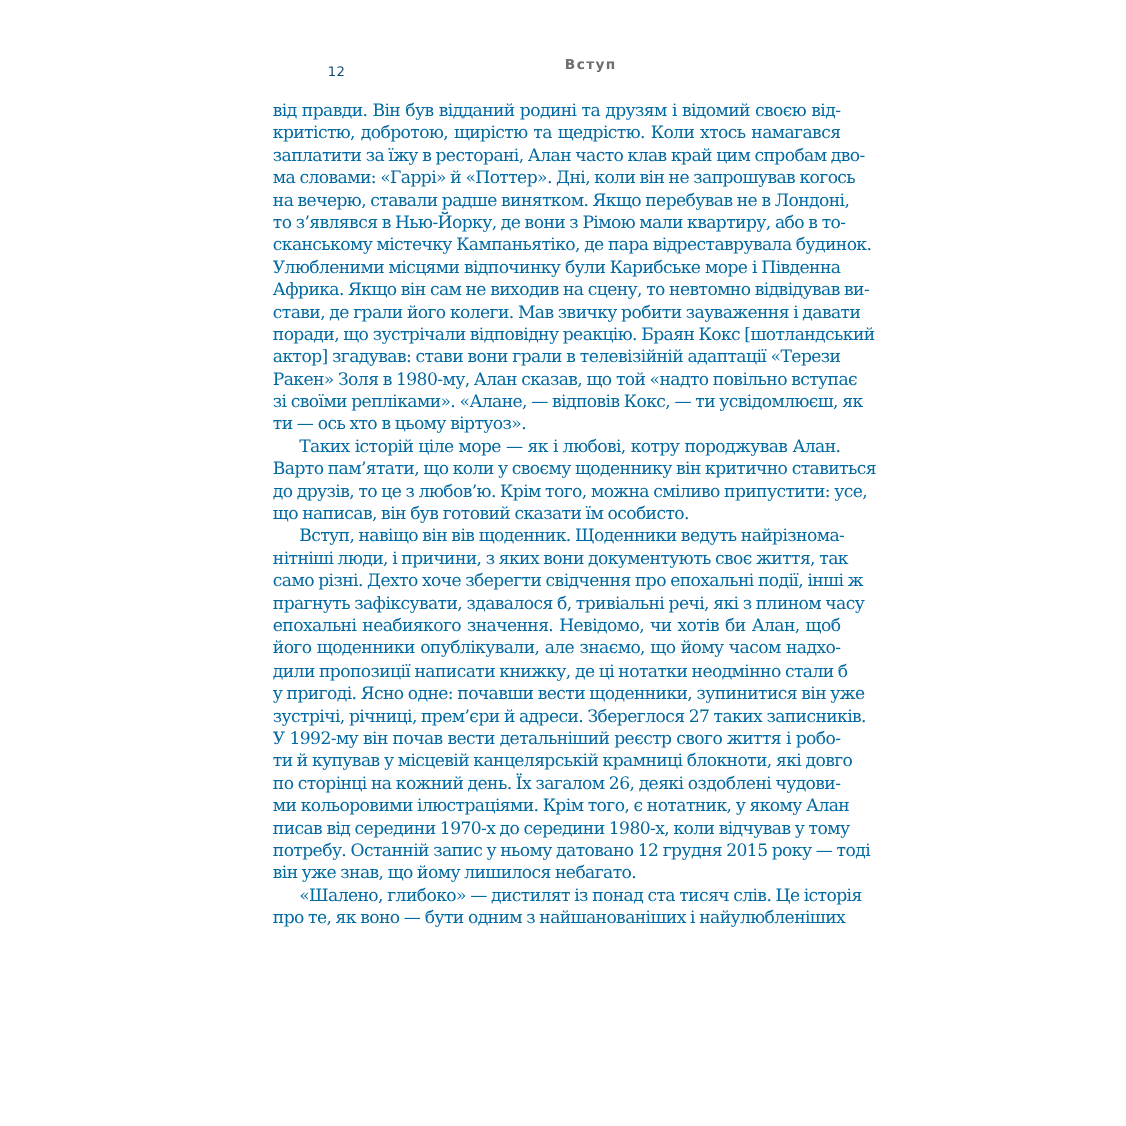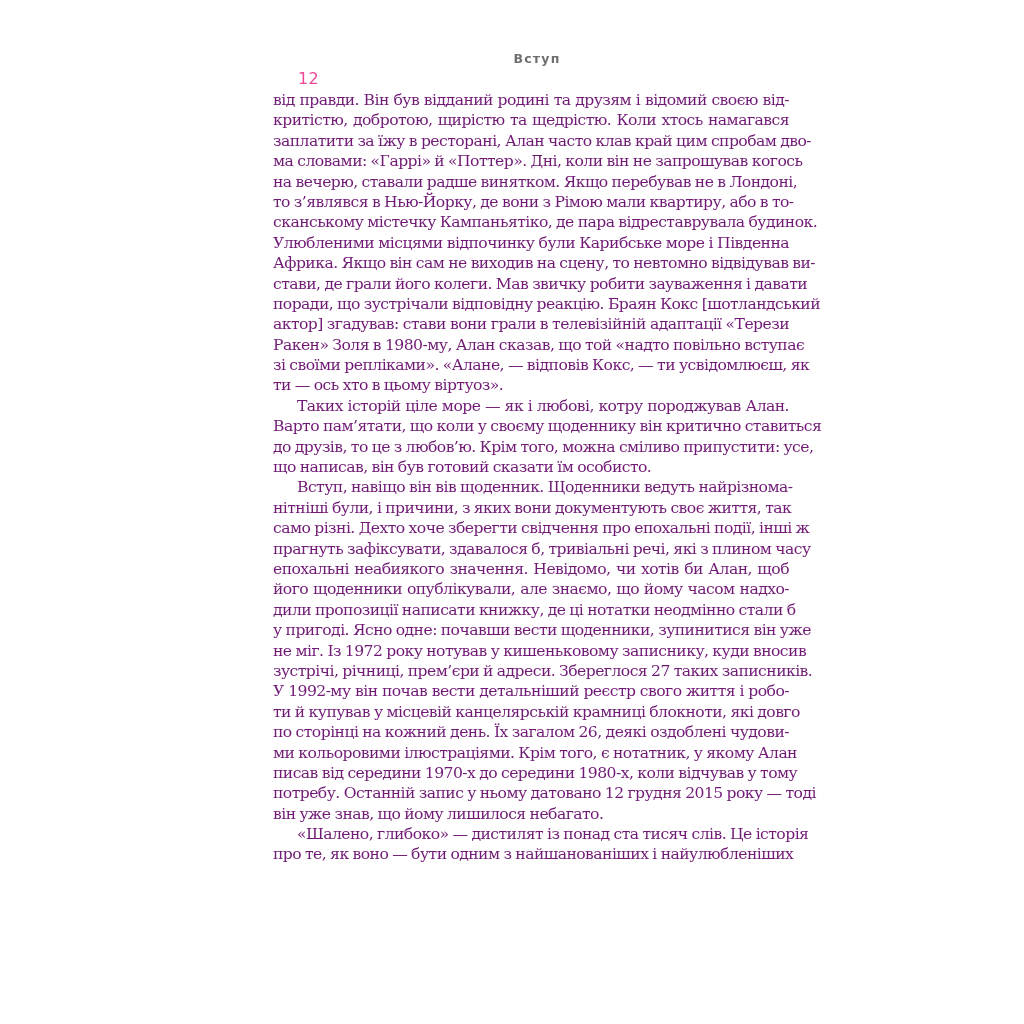--- a/index.html
+++ b/index.html
@@ -23,47 +23,47 @@
     .running-head {
       position: absolute;
       top: 50px;
       left: 0;
       width: 1024px;
       height: 20px;
     }
     .page-number {
       position: absolute;
       left: 298px;
-      top: 19px;
+      top: 8px;
       font-family: "DejaVu Sans", sans-serif;
-      font-size: 16px;
-      color: #ec4899;
+      font-size: 12px;
+      color: #0c4a6e;
       letter-spacing: 0.3px;
     }
     .chapter-title {
       position: absolute;
       left: 0;
       width: 1074px;
       text-align: center;
       top: 1px;
       font-family: "DejaVu Sans", sans-serif;
       font-size: 12.5px;
       font-weight: bold;
       color: #6f6f6f;
       letter-spacing: 1.2px;
     }
     .body-text {
       position: absolute;
-      left: 273px;
+      left: 248px;
       top: 90px;
       width: 516px;
       font-family: "DejaVu Serif", "Liberation Serif", serif;
       font-size: 15.6px;
       line-height: 20.4px;
-      color: #701a75;
+      color: #0369a1;
       letter-spacing: -0.55px;
       word-spacing: -0.5px;
     }
     .line {
       display: block;
       height: 20.4px;
       white-space: nowrap;
       text-align: justify;
       text-align-last: justify;
     }
@@ -106,28 +106,27 @@
 
     <div>
       <span class="line indent">Таких історій ціле море — як і любові, котру породжував Алан.</span>
       <span class="line">Варто пам’ятати, що коли у своєму щоденнику він критично ставиться</span>
       <span class="line">до друзів, то це з любов’ю. Крім того, можна сміливо припустити: усе,</span>
       <span class="line last">що написав, він був готовий сказати їм особисто.</span>
     </div>
 
     <div>
       <span class="line indent">Вступ, навіщо він вів щоденник. Щоденники ведуть найрізнома-</span>
-      <span class="line">нітніші були, і причини, з яких вони документують своє життя, так</span>
+      <span class="line">нітніші люди, і причини, з яких вони документують своє життя, так</span>
       <span class="line">само різні. Дехто хоче зберегти свідчення про епохальні події, інші ж</span>
       <span class="line">прагнуть зафіксувати, здавалося б, тривіальні речі, які з плином часу</span>
       <span class="line">епохальні неабиякого значення. Невідомо, чи хотів би Алан, щоб</span>
       <span class="line">його щоденники опублікували, але знаємо, що йому часом надхо-</span>
       <span class="line">дили пропозиції написати книжку, де ці нотатки неодмінно стали б</span>
       <span class="line">у пригоді. Ясно одне: почавши вести щоденники, зупинитися він уже</span>
-      <span class="line">не міг. Із 1972 року нотував у кишеньковому записнику, куди вносив</span>
       <span class="line">зустрічі, річниці, прем’єри й адреси. Збереглося 27 таких записників.</span>
       <span class="line">У 1992-му він почав вести детальніший реєстр свого життя і робо-</span>
       <span class="line">ти й купував у місцевій канцелярській крамниці блокноти, які довго</span>
       <span class="line">по сторінці на кожний день. Їх загалом 26, деякі оздоблені чудови-</span>
       <span class="line">ми кольоровими ілюстраціями. Крім того, є нотатник, у якому Алан</span>
       <span class="line">писав від середини 1970-х до середини 1980-х, коли відчував у тому</span>
       <span class="line">потребу. Останній запис у ньому датовано 12 грудня 2015 року — тоді</span>
       <span class="line last">він уже знав, що йому лишилося небагато.</span>
     </div>
 

